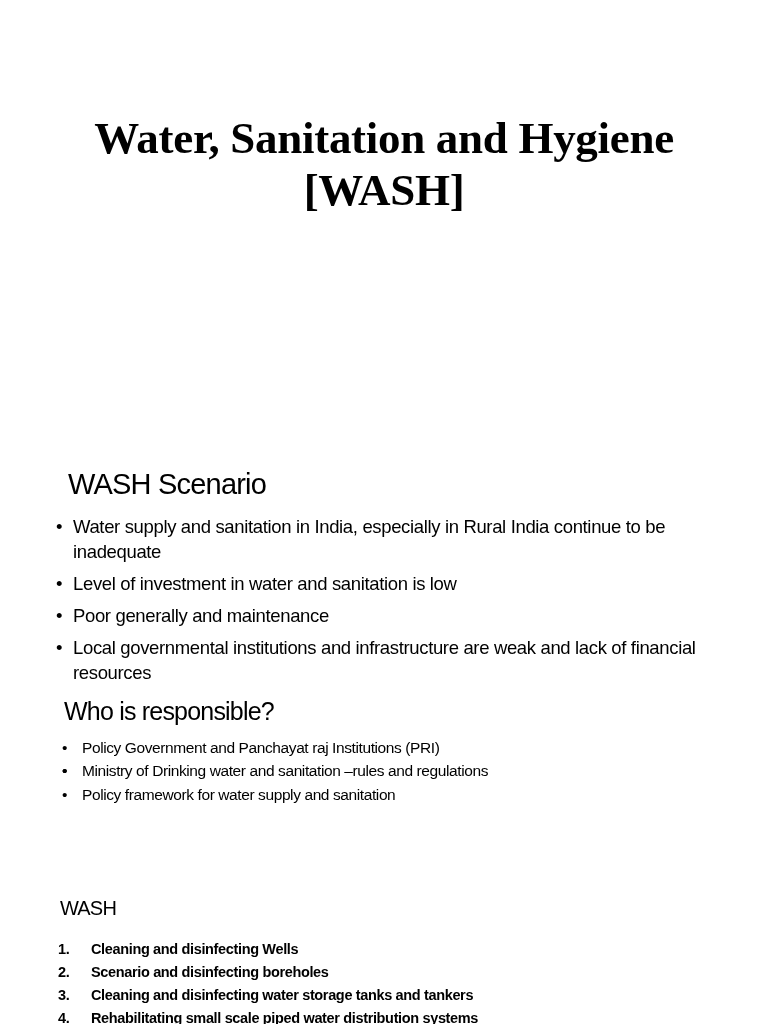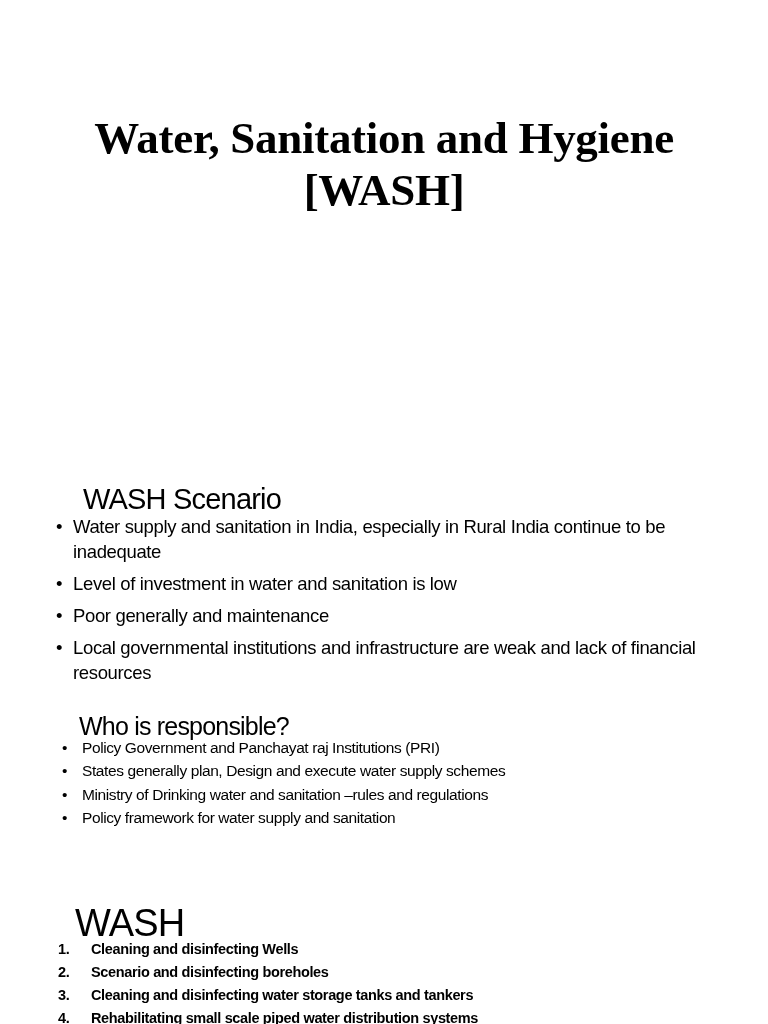--- a/index.html
+++ b/index.html
@@ -25,26 +25,26 @@
       font-size: 45px;
       line-height: 52px;
       margin: 0;
       letter-spacing: -0.3px;
     }
     .section-heading {
       position: absolute;
       font-family: "Liberation Sans", "DejaVu Sans", sans-serif;
       font-weight: normal;
       color: #000;
-      margin: 15px;
+      margin: 0;
       letter-spacing: -0.8px;
     }
     .h-scenario { left: 68px; top: 466px; font-size: 29px; line-height: 36px; }
     .h-who { left: 64px; top: 695px; font-size: 25px; line-height: 32px; }
-    .h-wash { left: 60px; top: 888px; font-size: 38px; line-height: 40px; }
+    .h-wash { left: 60px; top: 888px; font-size: 20px; line-height: 40px; }
 
     .bullets-large {
       position: absolute;
       left: 56px;
       top: 514px;
       width: 680px;
       margin: 0;
       padding: 0;
       list-style: none;
       font-family: "Liberation Sans", "DejaVu Sans", sans-serif;
@@ -141,21 +141,20 @@
 
 <h2 class="section-heading h-who">Who is responsible?</h2>
 
 <ul class="bullets-small">
   <li>
     <span class="dot">•</span>
     <span>Policy Government and Panchayat raj Institutions (PRI)</span>
   </li>
   <li>
     <span class="dot">•</span>
-    <span>States generally plan, Design and execute water supply schemes</span>
   </li>
   <li>
     <span class="dot">•</span>
     <span>Ministry of Drinking water and sanitation –rules and regulations</span>
   </li>
   <li>
     <span class="dot">•</span>
     <span>Policy framework for water supply and sanitation</span>
   </li>
 </ul>

